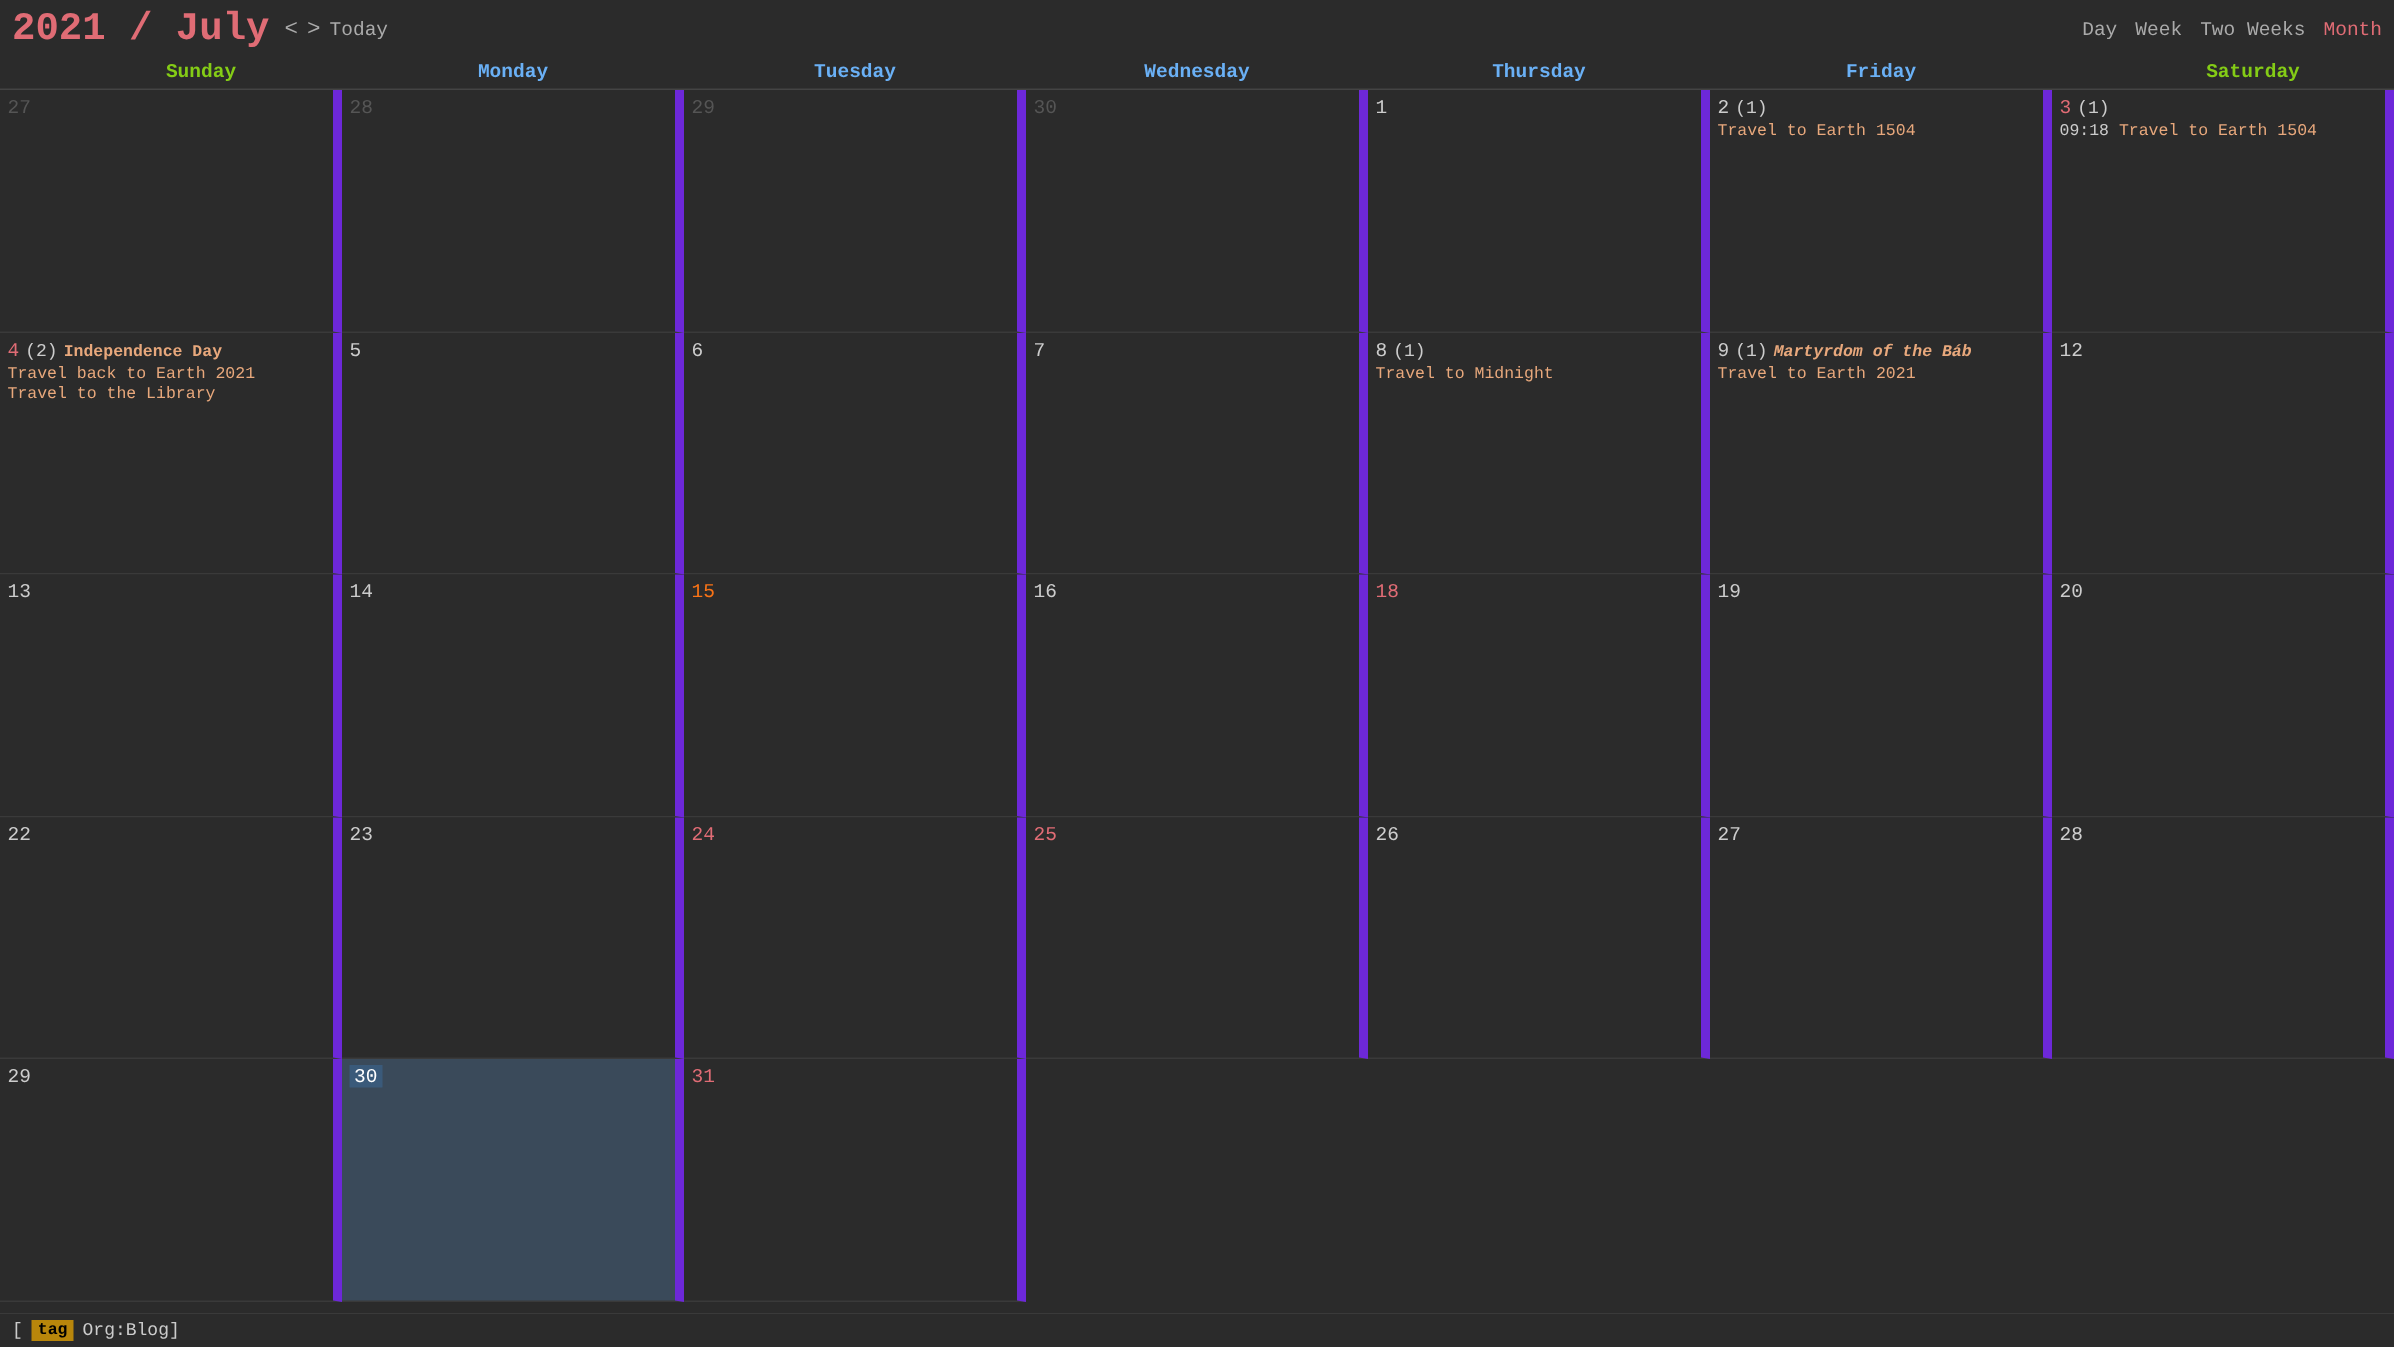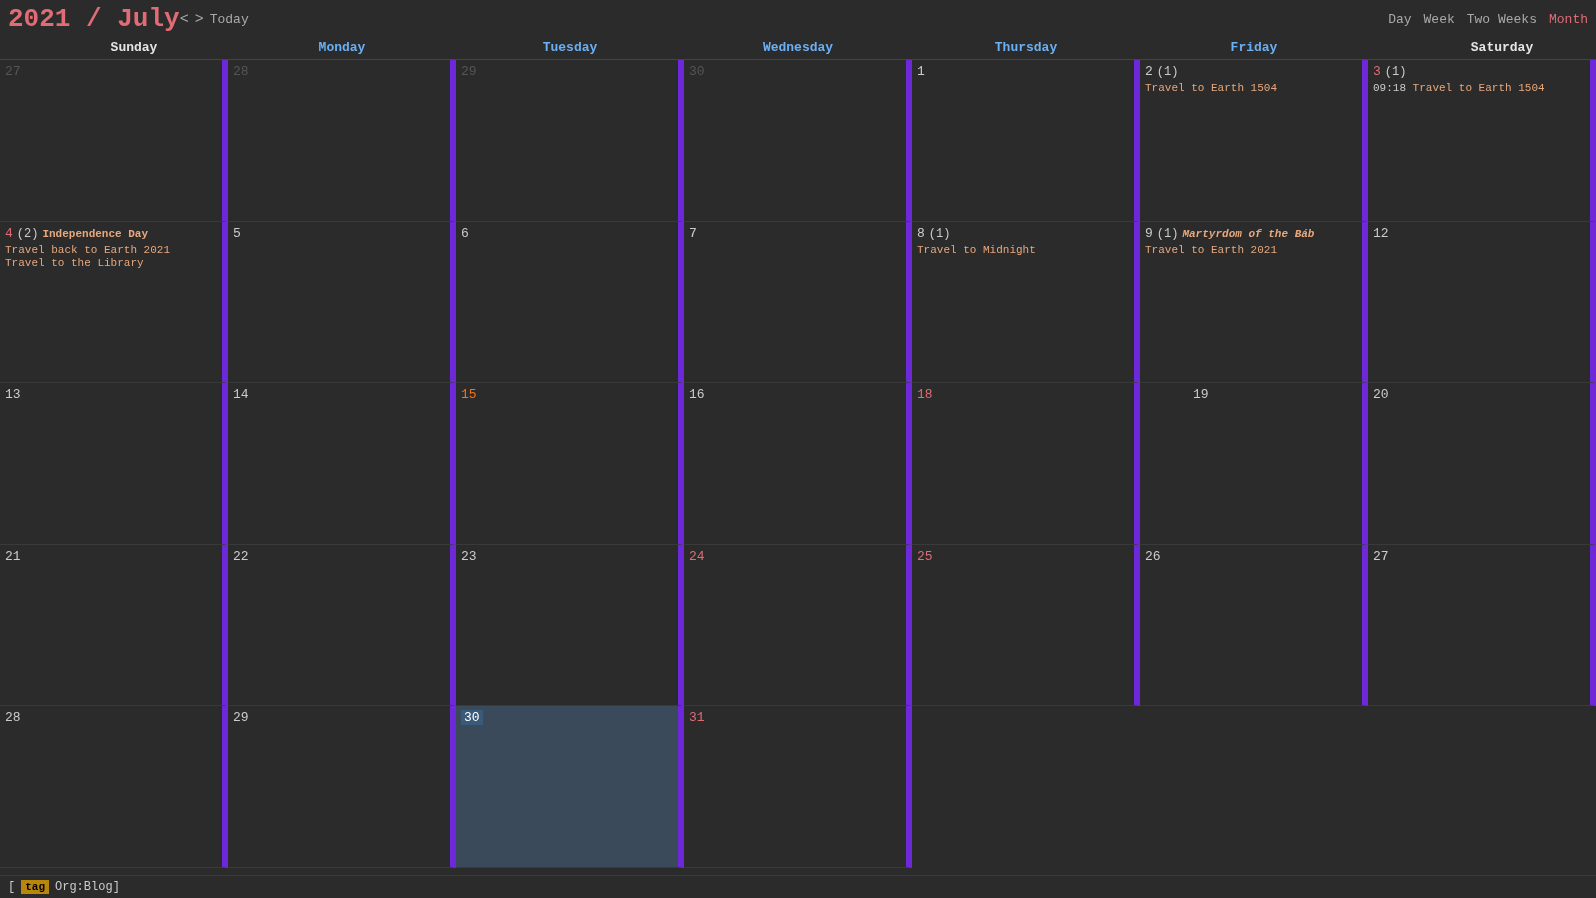--- a/index.html
+++ b/index.html
@@ -8,20 +8,21 @@
       color: #ccc;
       font-family: 'Courier New', monospace;
       font-size: 13px;
       height: 898px;
       overflow: hidden;
     }
     #header {
       display: flex;
       align-items: center;
       padding: 4px 8px 2px 8px;
+      gap: 10px;
     }
     #title {
       font-size: 26px;
       font-weight: bold;
       color: #6ab0f5;
     }
     #title span { color: #e06c75; }
     #nav-buttons { display: flex; gap: 6px; align-items: center; }
     .nav-btn {
       color: #aaa;
@@ -57,21 +58,21 @@
       display: grid;
       grid-template-columns: repeat(7, 1fr);
       border-bottom: 1px solid #444;
     }
     .day-header {
       text-align: center;
       padding: 4px 0;
       font-size: 13px;
       font-weight: bold;
     }
-    .day-header.weekend { color: #e5e5e5; padding-left: 40px; }
+    .day-header.weekend { color: #84cc16; padding-left: 40px; }
     .day-header.weekday { color: #6ab0f5; }
     #calendar-grid {
       display: grid;
       grid-template-columns: repeat(7, 1fr);
       grid-template-rows: repeat(5, 1fr);
       height: calc(898px - 90px);
     }
     .cal-cell {
       border-right: 6px solid #6d28d9;
       border-bottom: 1px solid #3a3a3a;
@@ -277,31 +278,26 @@
         <span class="cell-date" style="color: rgb(204, 204, 204);">16</span>
       </div>
     </div>
     <div class="cal-cell weekend-cell">
       <div class="cell-date-row">
         <span class="cell-date" style="color: rgb(224, 108, 117);">18</span>
       </div>
     </div>
     <div class="cal-cell weekday-cell">
       <div class="cell-date-row">
-        <span class="cell-date" style="color: rgb(204, 204, 204); margin-left: 48px;">19</span>
+        <span class="cell-date" style="color: rgb(204, 204, 204);">19</span>
       </div>
     </div>
     <div class="cal-cell weekday-cell">
       <div class="cell-date-row">
         <span class="cell-date" style="color: rgb(204, 204, 204);">20</span>
-      </div>
-    </div>
-    <div class="cal-cell weekday-cell">
-      <div class="cell-date-row">
-        <span class="cell-date" style="color: rgb(204, 204, 204);">21</span>
       </div>
     </div>
     <div class="cal-cell weekday-cell">
       <div class="cell-date-row">
         <span class="cell-date" style="color: rgb(204, 204, 204);">22</span>
       </div>
     </div>
     <div class="cal-cell weekday-cell">
       <div class="cell-date-row">
         <span class="cell-date" style="color: rgb(204, 204, 204);">23</span>

